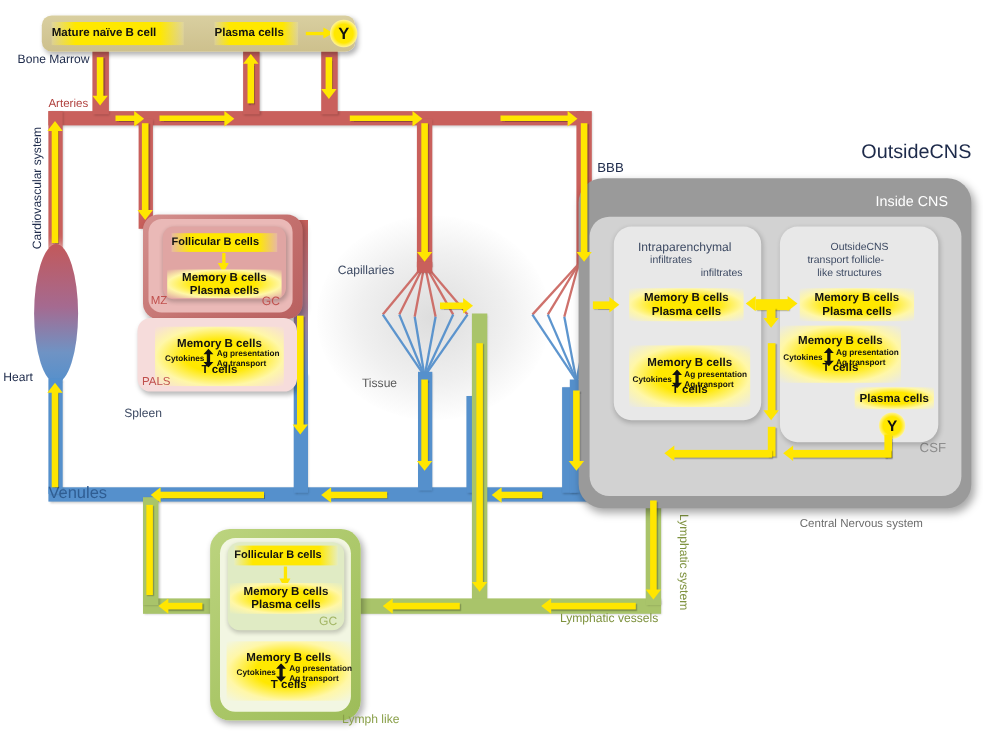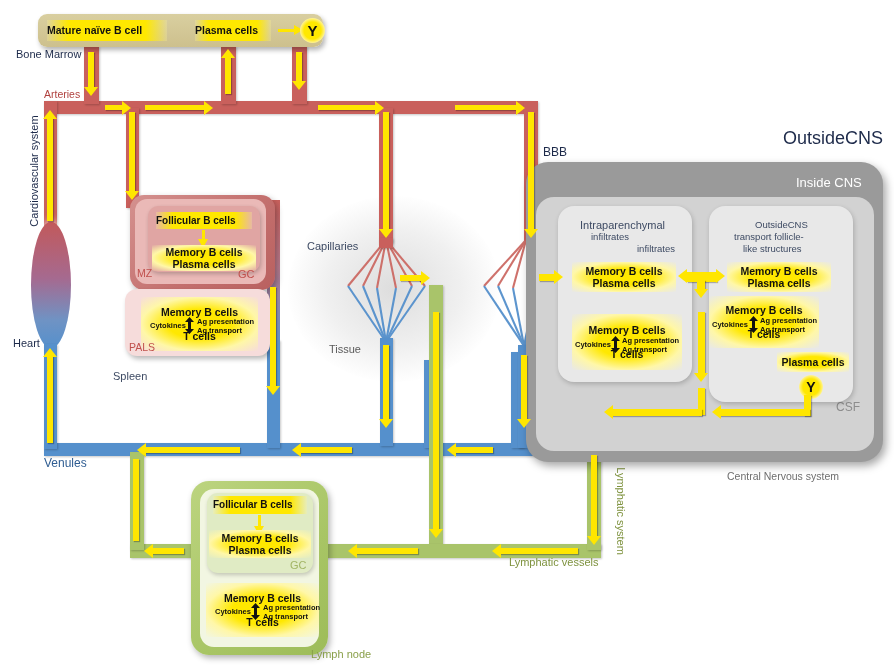--- a/index.html
+++ b/index.html
@@ -170,23 +170,23 @@
 
     <div class="ar" style="left:240px;top:15px;width:17px;height:3px;"></div>
     <div class="ahead ah-r sm" style="left:256px;top:11px;"></div>
     <div class="ymark" style="left:262px;top:4px;width:25px;height:25px;font-size:15px;">
       <span>Y</span>
     </div>
   </div>
   <div class="txt" style="left:16px;top:48px;font-size:11px;color:#1d2a4a;">Bone Marrow</div>
 
   <div class="txt" style="left:44px;top:88px;font-size:10.5px;color:#b0413e;">Arteries</div>
-  <div class="txt" style="left:44px;top:456px;font-size:12px;color:#2f5d92;text-align:center;">Venules</div>
+  <div class="txt" style="left:44px;top:440px;font-size:15px;color:#2f5d92;text-align:center;">Venules</div>
   <div class="txt" style="left:-31px;top:165px;font-size:11px;color:#1d2a4a;transform:rotate(-90deg);transform-origin:center;width:130px;text-align:center;">Cardiovascular system</div>
-  <div class="txt" style="left:13px;top:337px;font-size:11px;color:#1d2a4a;">Heart</div>
+  <div class="txt" style="left:3px;top:337px;font-size:11px;color:#1d2a4a;">Heart</div>
   <div class="txt" style="left:307px;top:240px;font-size:11px;color:#3d4a63;">Capillaries</div>
   <div class="txt" style="left:329px;top:343px;font-size:11px;color:#5b5b5b;">Tissue</div>
   <div class="txt" style="left:566px;top:505px;font-size:11px;color:#7e923e;transform:rotate(90deg);transform-origin:center;width:110px;text-align:center;">Lymphatic system</div>
   <div class="txt" style="left:509px;top:556px;font-size:11px;color:#7e923e;">Lymphatic vessels</div>
 
   <div id="spleen-outer" style="left:130px;top:195px;width:145px;height:95px;"></div>
   <div id="spleen-mz" style="left:135px;top:199px;width:131px;height:85px;"></div>
   <div id="spleen-gc" style="left:148px;top:206px;width:112px;height:66px;"></div>
   <div class="cellbox" style="left:156px;top:212px;width:96px;height:17px;font-size:10px;">
     <span>Follicular B cells</span>
@@ -231,21 +231,21 @@
   <div class="hlbox" style="left:206px;top:583px;width:113px;height:54px;font-size:10.5px;">
     <span style="margin-bottom:12px;">Memory B cells</span>
     <span>T cells</span>
   </div>
   <div class="txt" style="left:215px;top:607px;font-size:7.5px;color:#111;font-weight:bold;">Cytokines</div>
   <svg class="dblarrow" style="left:250px;top:603px;height:17px;" viewBox="0 0 11 17">
     <path d="M5.5 0 L10 5 L7 5 L7 12 L10 12 L5.5 17 L1 12 L4 12 L4 5 L1 5 Z" fill="#111"></path>
   </svg>
   <div class="txt" style="left:263px;top:603px;font-size:7.5px;color:#111;font-weight:bold;">Ag presentation</div>
   <div class="txt" style="left:263px;top:612px;font-size:7.5px;color:#111;font-weight:bold;">Ag transport</div>
-  <div class="txt" style="left:311px;top:648px;font-size:11px;color:#8aa04a;">Lymph node</div>
+  <div class="txt" style="left:311px;top:648px;font-size:11px;color:#8aa04a;">Lymph like</div>
 
   <div id="cns-outer" style="left:526px;top:162px;width:357px;height:300px;"></div>
   <div id="cns-inner" style="left:536px;top:197px;width:338px;height:254px;"></div>
 
   <div class="txt" style="left:543px;top:145px;font-size:12px;color:#1d2a4a;">BBB</div>
   <div class="txt" style="left:783px;top:128px;font-size:18px;color:#1d2a4a;">OutsideCNS</div>
   <div class="txt" style="left:796px;top:175px;font-size:13px;color:#ffffff;">Inside CNS</div>
   <div class="txt" style="left:836px;top:400px;font-size:12px;color:#8d8d8d;">CSF</div>
   <div class="txt" style="left:727px;top:470px;font-size:10.5px;color:#6d6d6d;">Central Nervous system</div>
 

